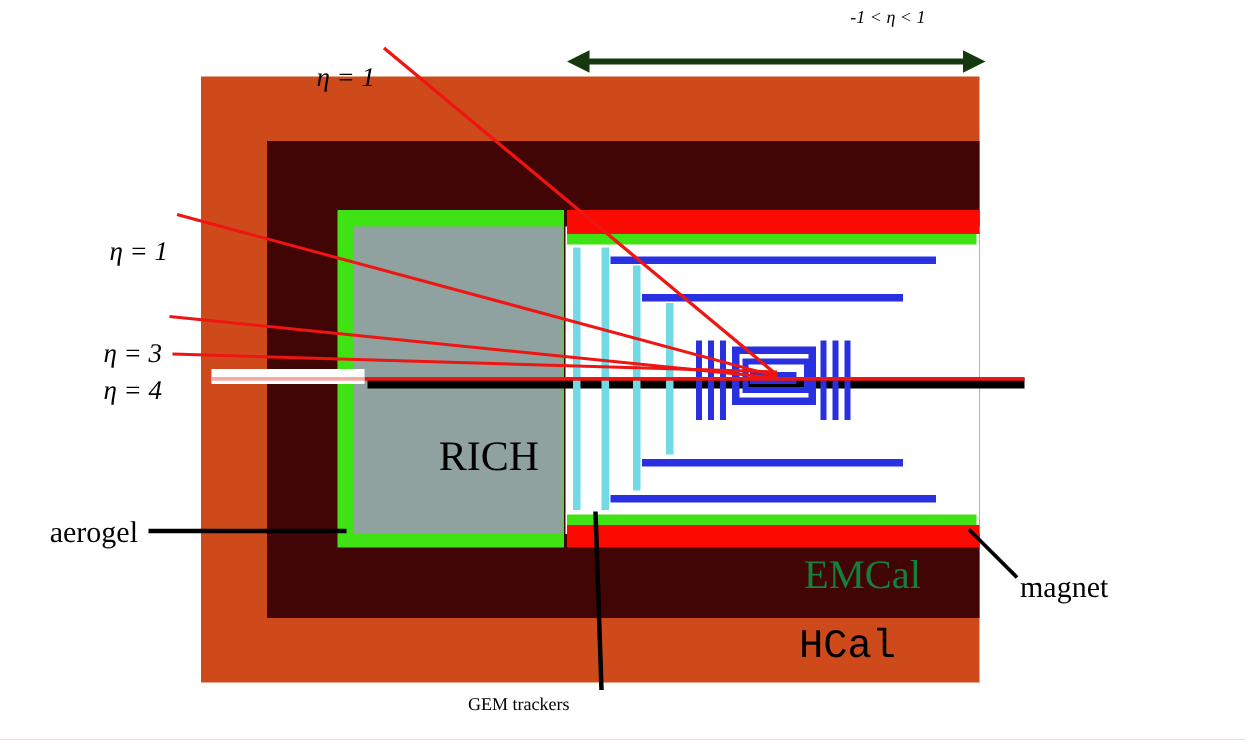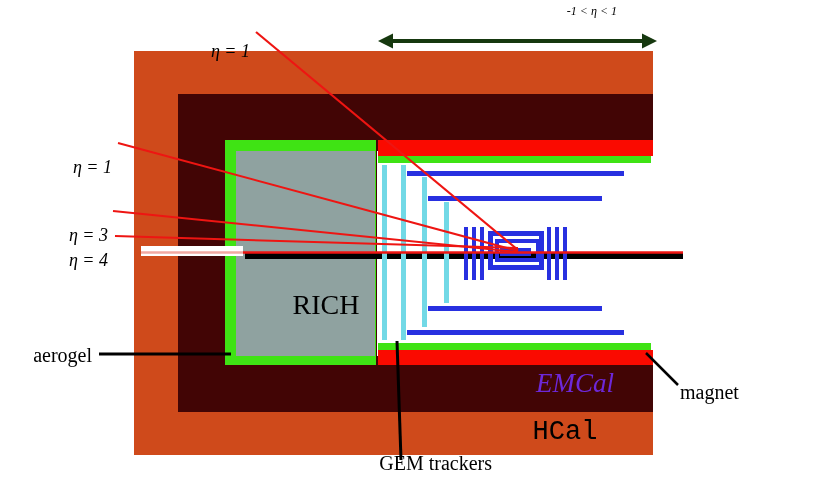--- a/index.html
+++ b/index.html
@@ -38,29 +38,29 @@
   .vtx-inner{left:495px;top:239px;width:45px;height:23px;border:4px solid #2830e0;box-sizing:border-box;background:transparent;}
   .vtx-core{left:500px;top:248px;width:31px;height:8px;background:#2830e0;}
   .disk{background:#2830e0;width:4px;height:53px;top:227px;}
   .dL1{left:464px;} .dL2{left:472px;} .dL3{left:480px;}
   .dR1{left:547px;} .dR2{left:555px;} .dR3{left:563px;}
   
   #overlay{left:0;top:0;width:830px;height:493px;pointer-events:none;}
   
   .lbl{color:#000;line-height:1;}
   .rich-lbl{left:236px;top:291px;width:140px;text-align:center;font-size:28px;margin-left:20px;}
-  .emcal-lbl{left:505px;top:370px;width:140px;text-align:center;font-size:27px;color:#6d28d9;font-style:italic;}
+  .emcal-lbl{left:505px;top:370px;width:140px;text-align:center;font-size:27px;color:#15803d;}
   .hcal-lbl{left:495px;top:419px;width:140px;text-align:center;font-size:27px;font-family:Liberation Mono, monospace;}
   .eta{font-size:18px;font-style:italic;margin-top:28px;}
   .eta1{left:150px;top:14px;width:100px;text-align:right;}
   .eta2{left:12px;top:130px;width:100px;text-align:right;}
   .eta3{left:8px;top:198px;width:100px;text-align:right;}
   .eta4{left:8px;top:223px;width:100px;text-align:right;}
   .span-lbl{left:417px;top:5px;width:200px;text-align:right;font-size:12px;font-style:italic;}
-  .gem-lbl{left:312px;top:453px;width:180px;text-align:right;font-size:20px;}
+  .gem-lbl{left:312px;top:463px;width:180px;text-align:left;font-size:12px;}
   .aero-lbl{left:0px;top:345px;width:92px;text-align:right;font-size:20px;}
   .mag-lbl{left:680px;top:382px;width:130px;text-align:left;font-size:20px;}
 </style>
 </head>
 <body>
 
 <div id="fig">
 
   <div class="abs hcal"></div>
   <div class="abs emcal"></div>

